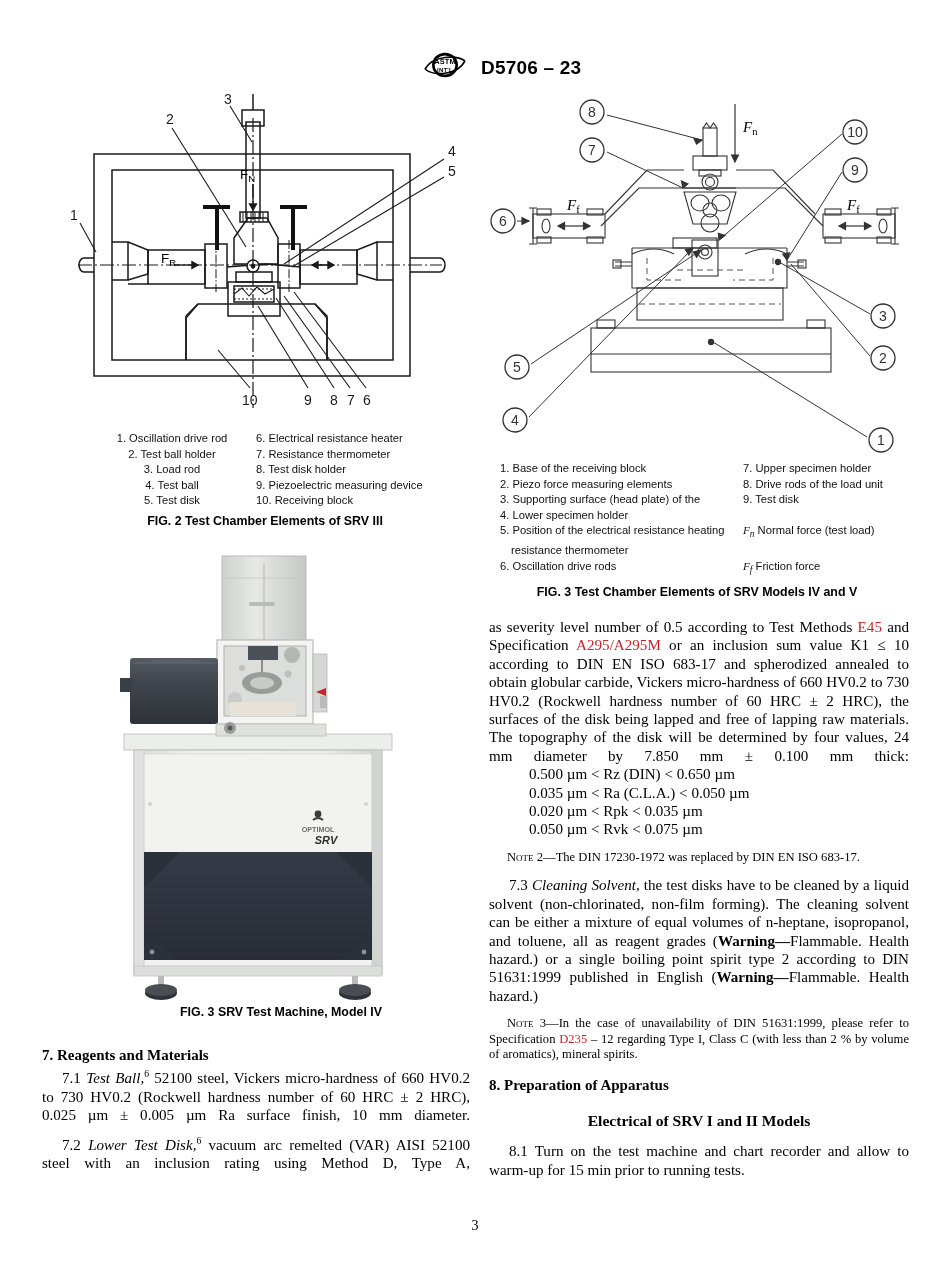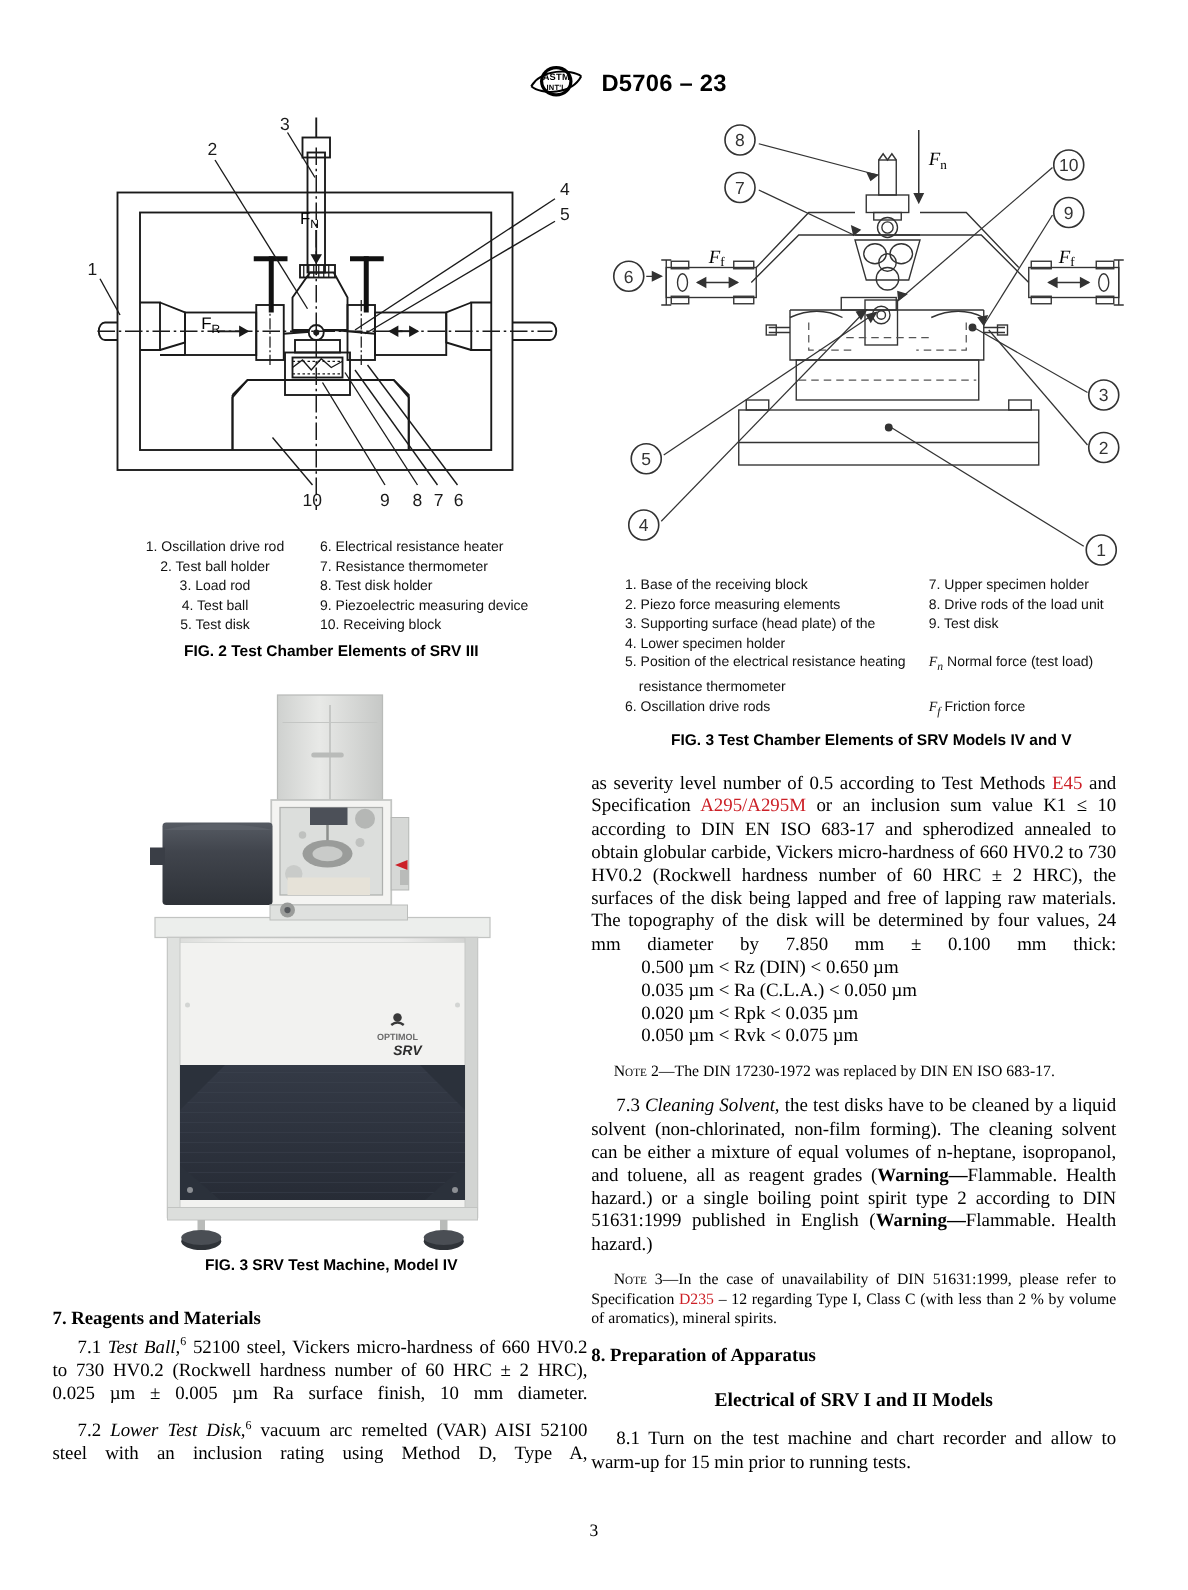--- a/index.html
+++ b/index.html
@@ -21,21 +21,21 @@
   
   #fig2-wrap{position:absolute;left:62px;top:92px;width:410px;height:340px;}
   #fig2-legend{position:absolute;left:88px;top:431px;width:400px;}
   #fig2-legend table{border-collapse:collapse;}
   #fig2-legend td{vertical-align:top;padding:0 0 1px 0;}
   #fig2-legend td.c1{width:168px;text-align:center;}
   #fig2-cap{position:absolute;left:40px;top:514px;width:450px;}
 
   
   #fig3-wrap{position:absolute;left:120px;top:552px;width:276px;height:452px;}
-  #fig3-cap{position:absolute;left:40px;top:1005px;width:450px;text-align:center;}
+  #fig3-cap{position:absolute;left:56px;top:1005px;width:450px;text-align:center;}
 
   
   #fig4-wrap{position:absolute;left:487px;top:92px;width:425px;height:362px;}
   #fig4-legend{position:absolute;left:500px;top:461px;width:420px;}
   #fig4-legend table{border-collapse:collapse;}
   #fig4-legend td{vertical-align:top;padding:0 0 1px 0;}
   #fig4-legend td.c1{width:232px;}
   #fig4-cap{position:absolute;left:487px;top:585px;width:420px;}
 
   
@@ -47,21 +47,21 @@
   .gap{height:11px;}
   .h2{font-family:"Liberation Serif",serif;font-weight:bold;font-size:15px;text-align:left;
       text-indent:0;margin:0;}
   .h2c{font-weight:bold;font-size:15.6px;text-align:center;text-indent:0;margin:0;}
   .note{font-size:12.6px;line-height:15.4px;text-align:justify;text-align-last:left;text-indent:18px;}
   .note .nlbl{font-variant:small-caps;}
   .meas{text-indent:0;text-align:left;padding-left:40px;line-height:18.4px;}
   sup{font-size:9.6px;vertical-align:super;line-height:0;}
 
   #leftcol{left:42px;top:1046px;width:428px;}
-  #rightcol{left:473px;top:618px;width:420px;}
+  #rightcol{left:489px;top:618px;width:420px;}
 
   #pagenum{position:absolute;left:0;top:1218px;width:950px;text-align:center;font-size:14px;}
 </style>
 </head>
 <body>
 
 <div class="page">
 
   <div class="hdr">
     <span class="astm">

